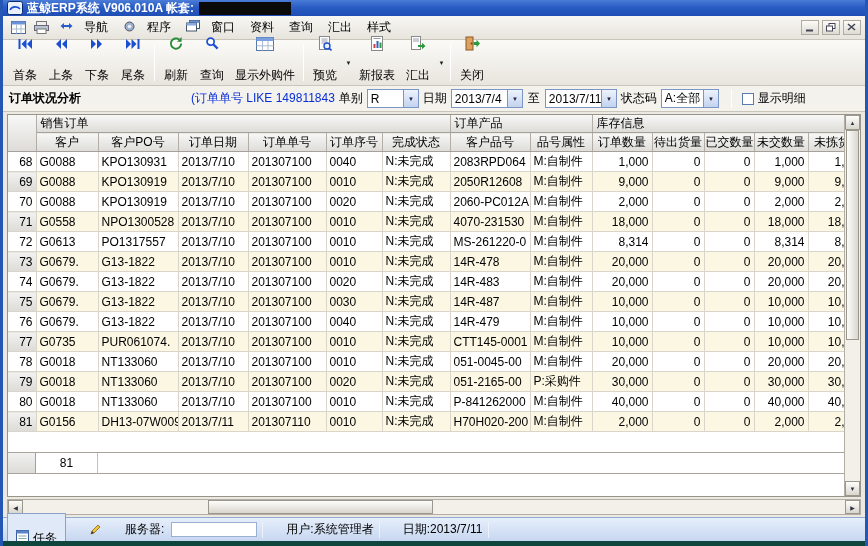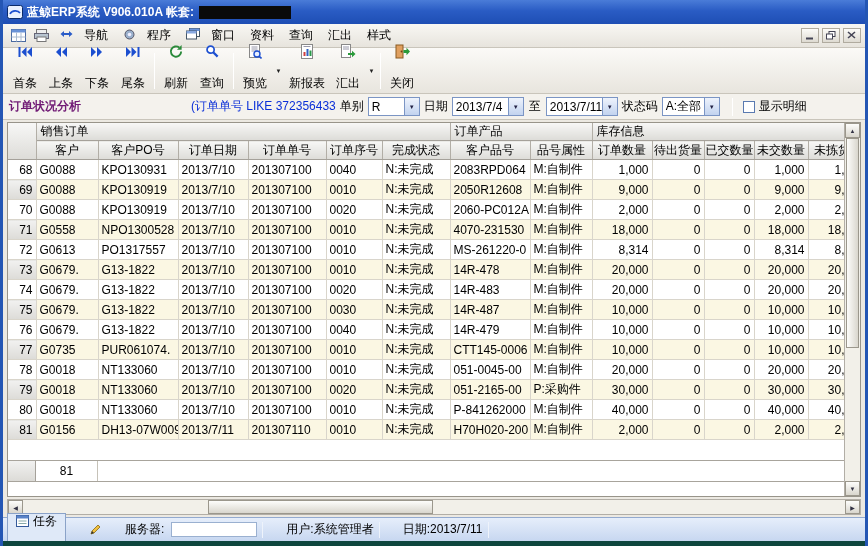--- a/index.html
+++ b/index.html
@@ -1,40 +1,40 @@
 <!DOCTYPE html>
 <html><head>
 <meta charset="utf-8">
 <style>
 * { box-sizing:border-box; margin:0; padding:0; }
 html,body { width:868px; height:546px; overflow:hidden; }
 body { font-family:"Liberation Sans","DejaVu Sans",sans-serif; font-size:12px; color:#000; }
 .window { width:868px; height:546px; display:flex; flex-direction:column; background:#ece9e2;
   border-left:3px solid #2456b4; border-right:3px solid #2456b4; overflow:hidden; }
-.titlebar { height:24px; flex:none; background:linear-gradient(180deg,#4a7cd8 0%,#2a5cc4 45%,#1e4eb4 100%);
+.titlebar { height:16px; flex:none; background:linear-gradient(180deg,#4a7cd8 0%,#2a5cc4 45%,#1e4eb4 100%);
   color:#fff; display:flex; align-items:center; padding:0 4px; font-weight:bold; white-space:nowrap;text-align:center; }
 .app-icon { display:inline-flex; margin-right:4px; }
 .redact-black { display:inline-block; width:92px; height:13px; background:#0a0a0a; margin:0 5px; }
 .menubar { height:24px; flex:none; background:linear-gradient(180deg,#f8f7f3,#e7e4dd); border-bottom:1px solid #c9c5bb;
   display:flex; align-items:center; padding:0 4px; gap:1px; }
 .mb-iconbtn { width:22px; height:20px; display:inline-flex; align-items:center; justify-content:center; }
 .menu-item { height:20px; display:inline-flex; align-items:center; gap:11px; padding:0 7px; }
 .menu-spacer { flex:1; }
 .wc-btn { width:18px; height:15px; display:inline-flex; align-items:center; justify-content:center;
   border:1px solid #b0ab9f; background:linear-gradient(#fcfbf8,#dedbd2); margin-left:2px; }
 .toolbar { height:46px; flex:none; background:linear-gradient(180deg,#fbfaf7,#e8e5de); border-bottom:1px solid #c9c5bb;
   display:flex; align-items:center; padding:0 4px; }
 .tb-btn { display:flex; flex-direction:column; align-items:center; justify-content:flex-end; min-width:36px; height:40px; padding:2px 5px; gap:18px; }
 .tb-icon { height:16px; display:flex; align-items:flex-end; }
 .tb-label { font-size:12px; line-height:12px; white-space:nowrap; }
 .tb-drop { width:11px; height:40px; display:flex; align-items:center; justify-content:center; font-size:6px; color:#222; }
 .tb-sep { width:1px; height:36px; background:#c0bcb2; border-right:1px solid #fff; margin:0 3px; }
 .filterbar { height:26px; flex:none; background:#f4f2ed; border-bottom:1px solid #c9c5bb; display:flex; align-items:center;
   padding:0 6px; white-space:nowrap; overflow:hidden; }
-.fb-title { color:#701a75; font-weight:bold; }
+.fb-title { color:#000000; font-weight:bold; }
 .fb-cond { color:#0a2fd8; margin-left:110px; }
 .fb-label { margin-left:4px; }
 .fb-to { margin-left:5px; margin-right:1px; }
 .combo { display:inline-flex; height:19px; border:1px solid #7b95c4; background:#fff; align-items:center; margin-left:4px; }
 .combo-value { padding:0 3px; flex:1; overflow:hidden; }
 .combo-arrow { width:15px; height:100%; background:linear-gradient(#eef3fc,#c2d3ef); border-left:1px solid #7b95c4;
   font-size:6px; color:#224; display:flex; align-items:center; justify-content:center; }
 .fb-div { width:1px; height:18px; background:#c9c5bb; border-right:1px solid #fff; margin-left:12px; }
 .checkbox { width:12px; height:12px; border:1px solid #5a7ab0; background:#fff; display:inline-block; margin:0 4px 0 10px; flex:none; }
 .table-panel { flex:1; margin:2px 4px 0 4px; background:#fff; border:1px solid #98948a; display:flex; overflow:hidden; }
@@ -59,21 +59,21 @@
 .scroll-btn { height:15px; flex:none; background:linear-gradient(#fdfdfb,#d9d6cd); border:1px solid #9b978c;
   font-size:6px; color:#334; display:flex; align-items:center; justify-content:center; }
 .v-track { flex:1; position:relative; }
 .v-thumb { position:absolute; left:1px; right:1px; top:0; height:210px; background:linear-gradient(90deg,#fdfdfb,#d9d6cd); border:1px solid #9b978c; }
 .hscroll { height:16px; flex:none; margin:2px 4px; display:flex; background:#f2f0e9; border:1px solid #b2aea6; }
 .scroll-btn.h { width:15px; height:100%; flex:none; }
 .h-track { flex:1; position:relative; }
 .h-thumb { position:absolute; top:0; bottom:0; left:185px; width:225px; background:linear-gradient(#fdfdfb,#d9d6cd); border:1px solid #9b978c; }
 .statusbar { height:24px; flex:none; background:linear-gradient(#e6eefb,#c7d7f0); border-top:1px solid #93aacf;
   display:flex; align-items:center; padding:0 4px; gap:5px; }
-.sb-task { display:inline-flex; align-items:flex-end; gap:4px; border:1px solid #8aa2c8; background:#dfe9f8; height:31px; padding:16px 8px; }
+.sb-task { display:inline-flex; align-items:flex-start; gap:4px; border:1px solid #8aa2c8; background:#dfe9f8; height:31px; padding:16px 8px; }
 .sb-sep { width:1px; height:16px; background:#a9bcd8; border-right:1px solid #eef3fb; }
 .sb-redact { width:86px; height:15px; background:#fff; border:1px solid #9ab0d0; margin-left:2px; }
 .sb-item { display:inline-flex; align-items:center;margin-left:18px; }
 .bottom-strip { height:5px; flex:none; background:#0e463e; }
 </style>
 </head>
 <body>
 
 <div class="window">
 
@@ -209,20 +209,32 @@
     </div>
     <div class="tb-btn">
       <span class="tb-icon">
           <svg width="16" height="15" viewBox="0 0 16 16">
             <circle cx="6.5" cy="6" r="3.8" fill="#fff" stroke="#1c4fd0" stroke-width="1.8"></circle>
             <line x1="9.3" y1="8.8" x2="14" y2="13.5" stroke="#1c4fd0" stroke-width="2.4"></line>
           </svg>
         </span>
       <span class="tb-label">查询</span>
     </div>
+    <div class="tb-btn">
+      <span class="tb-icon">
+          <svg width="18" height="14" viewBox="0 0 18 14">
+            <rect x="0.5" y="0.5" width="17" height="13" fill="#fff" stroke="#5577aa"></rect>
+            <rect x="0.5" y="0.5" width="17" height="3.5" fill="#7aa0e0"></rect>
+            <line x1="6.5" y1="4" x2="6.5" y2="13.5" stroke="#aabbd0"></line>
+            <line x1="12" y1="4" x2="12" y2="13.5" stroke="#aabbd0"></line>
+            <line x1="0.5" y1="8.8" x2="17.5" y2="8.8" stroke="#aabbd0"></line>
+          </svg>
+        </span>
+      <span class="tb-label">显示外购件</span>
+    </div>
     <div class="tb-sep"></div>
     <div class="tb-btn">
       <span class="tb-icon">
           <svg width="14" height="15" viewBox="0 0 14 15">
             <rect x="1.5" y="0.5" width="10" height="13" fill="#fff" stroke="#888"></rect>
             <line x1="3.5" y1="3" x2="9.5" y2="3" stroke="#99a"></line>
             <line x1="3.5" y1="5" x2="9.5" y2="5" stroke="#99a"></line>
             <line x1="3.5" y1="7" x2="9.5" y2="7" stroke="#99a"></line>
             <circle cx="9" cy="10" r="3" fill="#e8f0ff" stroke="#1c4fd0" stroke-width="1.4"></circle>
             <line x1="11" y1="12" x2="13.5" y2="14.5" stroke="#1c4fd0" stroke-width="1.6"></line>
@@ -267,21 +279,21 @@
             <circle cx="7.5" cy="7.5" r="0.9" fill="#6a4210"></circle>
             <path d="M9.5 6h3V3.8L16 7.5 12.5 11.2V9h-3z" fill="#2a9a3a"></path>
           </svg>
         </span>
       <span class="tb-label">关闭</span>
     </div>
   </div>
 
   <div class="filterbar">
     <span class="fb-title">订单状况分析</span>
-    <span class="fb-cond">(订单单号 LIKE 372356433</span>
+    <span class="fb-cond">(订单单号 LIKE 149811843</span>
     <span class="fb-label">单别</span>
     <span class="combo" style="width:52px">
       <span class="combo-value">R</span>
       <span class="combo-arrow">▼</span>
     </span>
     <span class="fb-label">日期</span>
     <span class="combo" style="width:72px">
       <span class="combo-value">2013/7/4</span>
       <span class="combo-arrow">▼</span>
     </span>
@@ -488,21 +500,21 @@
               <td class="num">10,000</td>
             </tr>
             <tr class="alt">
               <td class="rownum">77</td>
               <td>G0735</td>
               <td>PUR061074.</td>
               <td>2013/7/10</td>
               <td>201307100</td>
               <td>0010</td>
               <td>N:未完成</td>
-              <td>CTT145-0006</td>
+              <td>CTT145-0001</td>
               <td>M:自制件</td>
               <td class="num">10,000</td>
               <td class="num">0</td>
               <td class="num">0</td>
               <td class="num">10,000</td>
               <td class="num">10,000</td>
             </tr>
             <tr>
               <td class="rownum">78</td>
               <td>G0018</td>

